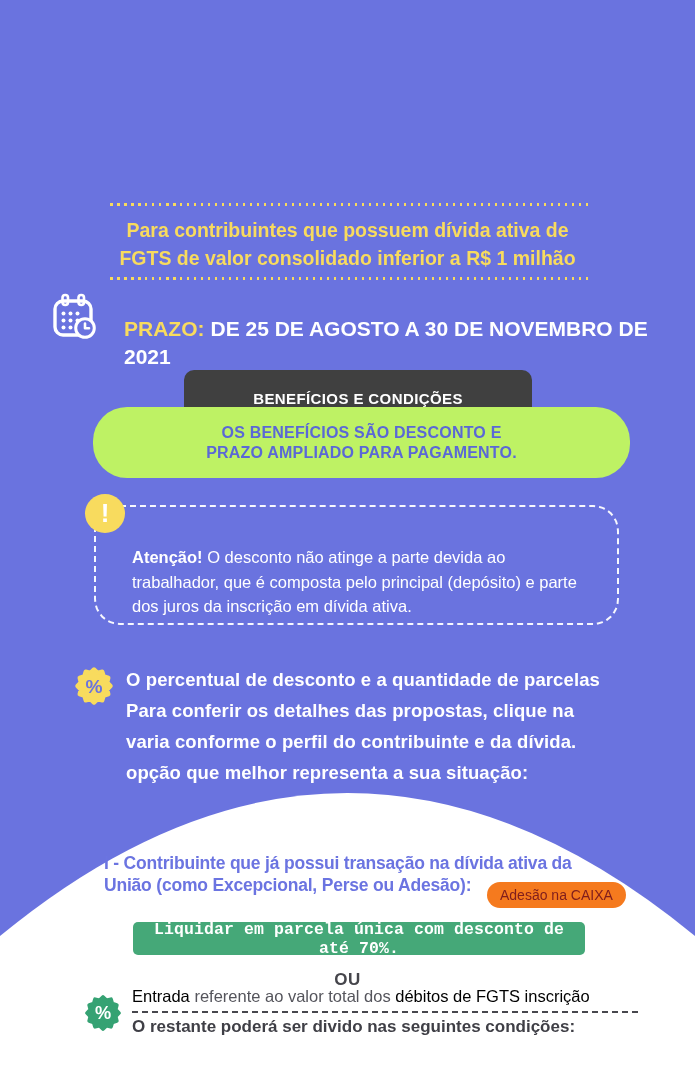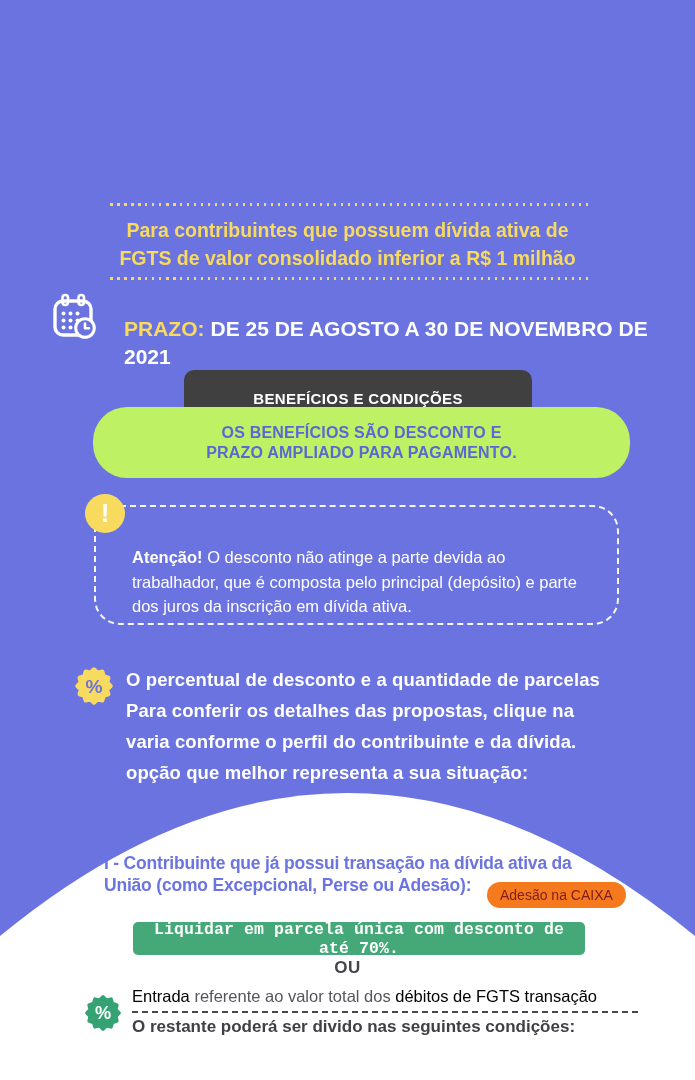--- a/index.html
+++ b/index.html
@@ -87,21 +87,21 @@
   }
   .liquidar{
     position:absolute;left:133px;top:124px;width:452px;height:33px;
     background:#45A878;border-radius:5px;border:none;cursor:pointer;
     display:flex;align-items:center;justify-content:center;
     color:#fff;font-size:16.5px;font-weight:700;letter-spacing:.1px;
     font-family:Liberation Mono, monospace;
     margin-top:8px;
   }
   .ou{
-    position:absolute;left:0;right:0;top:168px;margin:0;text-align:center;
+    position:absolute;left:0;right:0;top:168px;margin:12px;text-align:center;
     color:#45454B;font-size:17px;font-weight:800;letter-spacing:.5px;
   }
   .pct-badge.green{left:84px;top:204px;width:38px;height:38px;}
   .entrada{
     position:absolute;left:132px;top:196px;margin:0;
     font-size:16.5px;line-height:20px;font-weight:400;color:#55555C;
   }
   .entrada b{color:#000000;font-weight:400;}
   .dash-sep{
     position:absolute;left:132px;top:221px;width:506px;height:0;
@@ -182,20 +182,20 @@
 
     <button class="liquidar">Liquidar em parcela única com desconto de até 70%.</button>
 
     <p class="ou">OU</p>
 
     <svg class="pct-badge green" viewBox="0 0 48 48">
       <polygon points="44,24 39.9,28.3 41.3,34 35.7,35.7 34,41.3 28.3,39.9 24,44 19.7,39.9 14,41.3 12.3,35.7 6.7,34 8.1,28.3 4,24 8.1,19.7 6.7,14 12.3,12.3 14,6.7 19.7,8.1 24,4 28.3,8.1 34,6.7 35.7,12.3 41.3,14 39.9,19.7" fill="#35A273" stroke="#35A273" stroke-width="5" stroke-linejoin="round"></polygon>
       <text x="24" y="32" text-anchor="middle" font-family="Liberation Sans, sans-serif" font-size="23" font-weight="bold" fill="#FFFFFF">%</text>
     </svg>
 
-    <p class="entrada"><b>Entrada</b><span> referente ao valor total dos </span><b>débitos de FGTS transação</b></p>
+    <p class="entrada"><b>Entrada</b><span> referente ao valor total dos </span><b>débitos de FGTS inscrição</b></p>
 
     <div class="dash-sep"></div>
 
     <p class="restante">O restante poderá ser divido nas seguintes condições:</p>
   </div>
 
 </div>
 
 </body></html>

